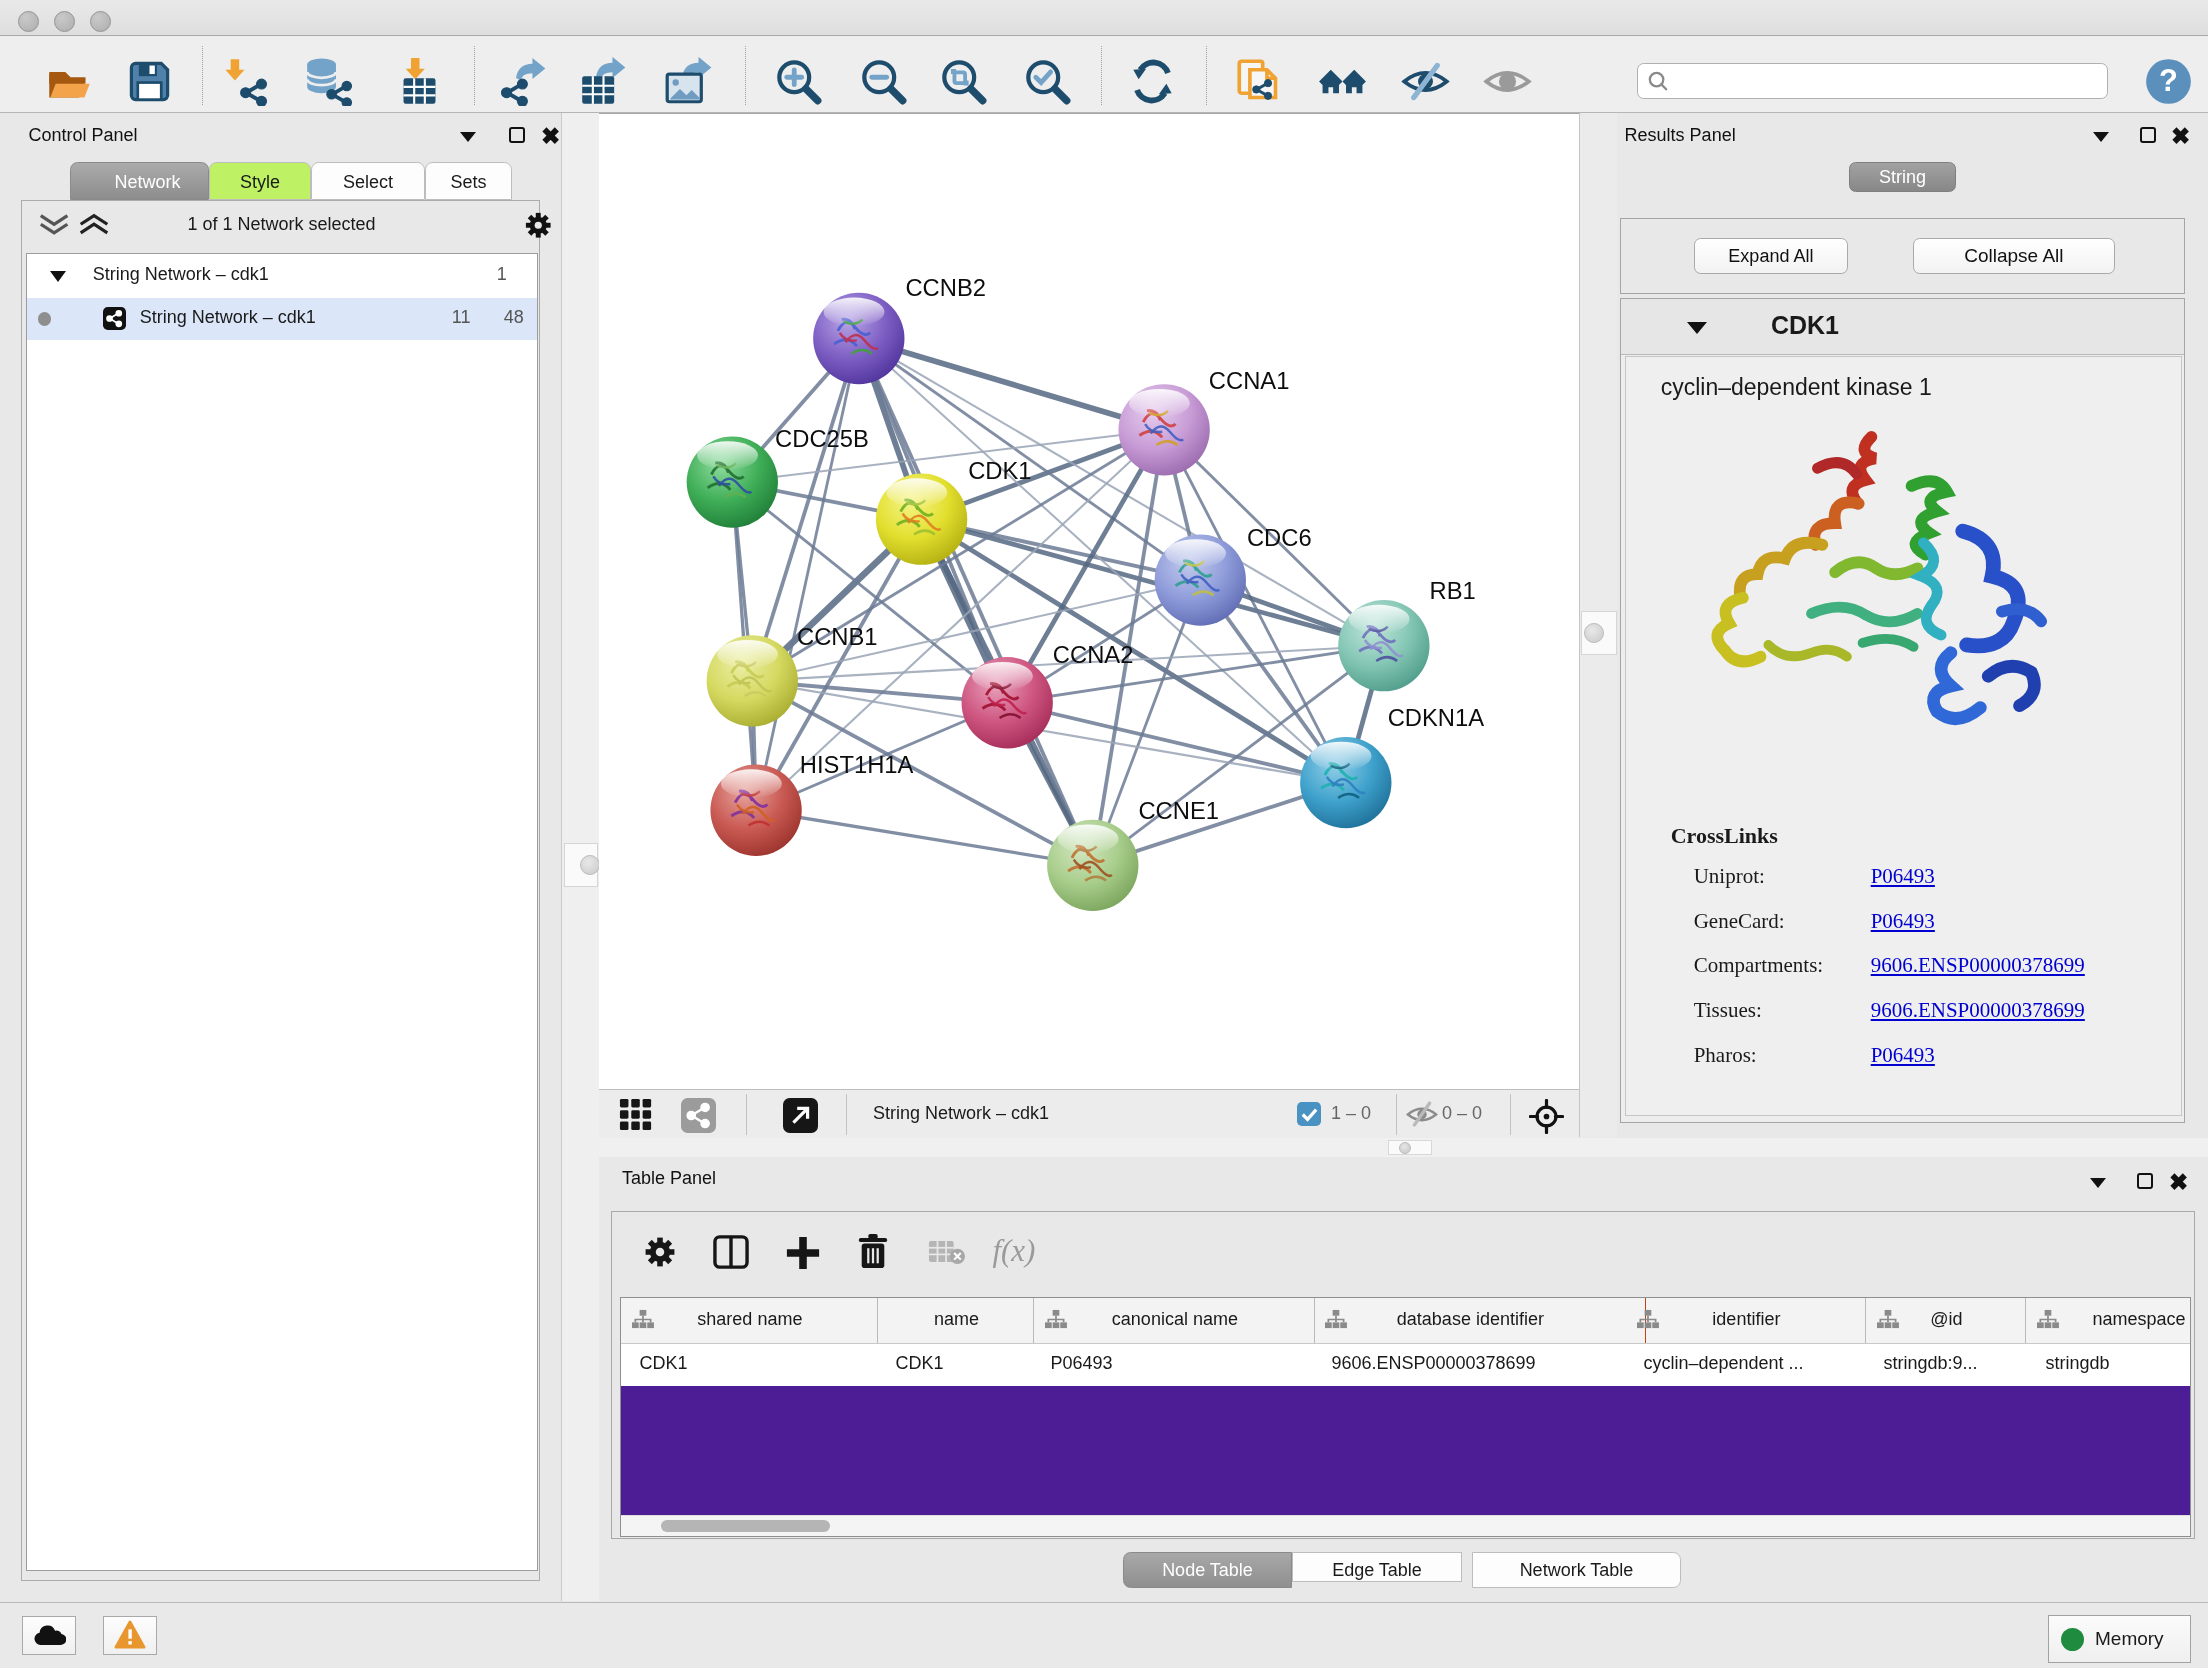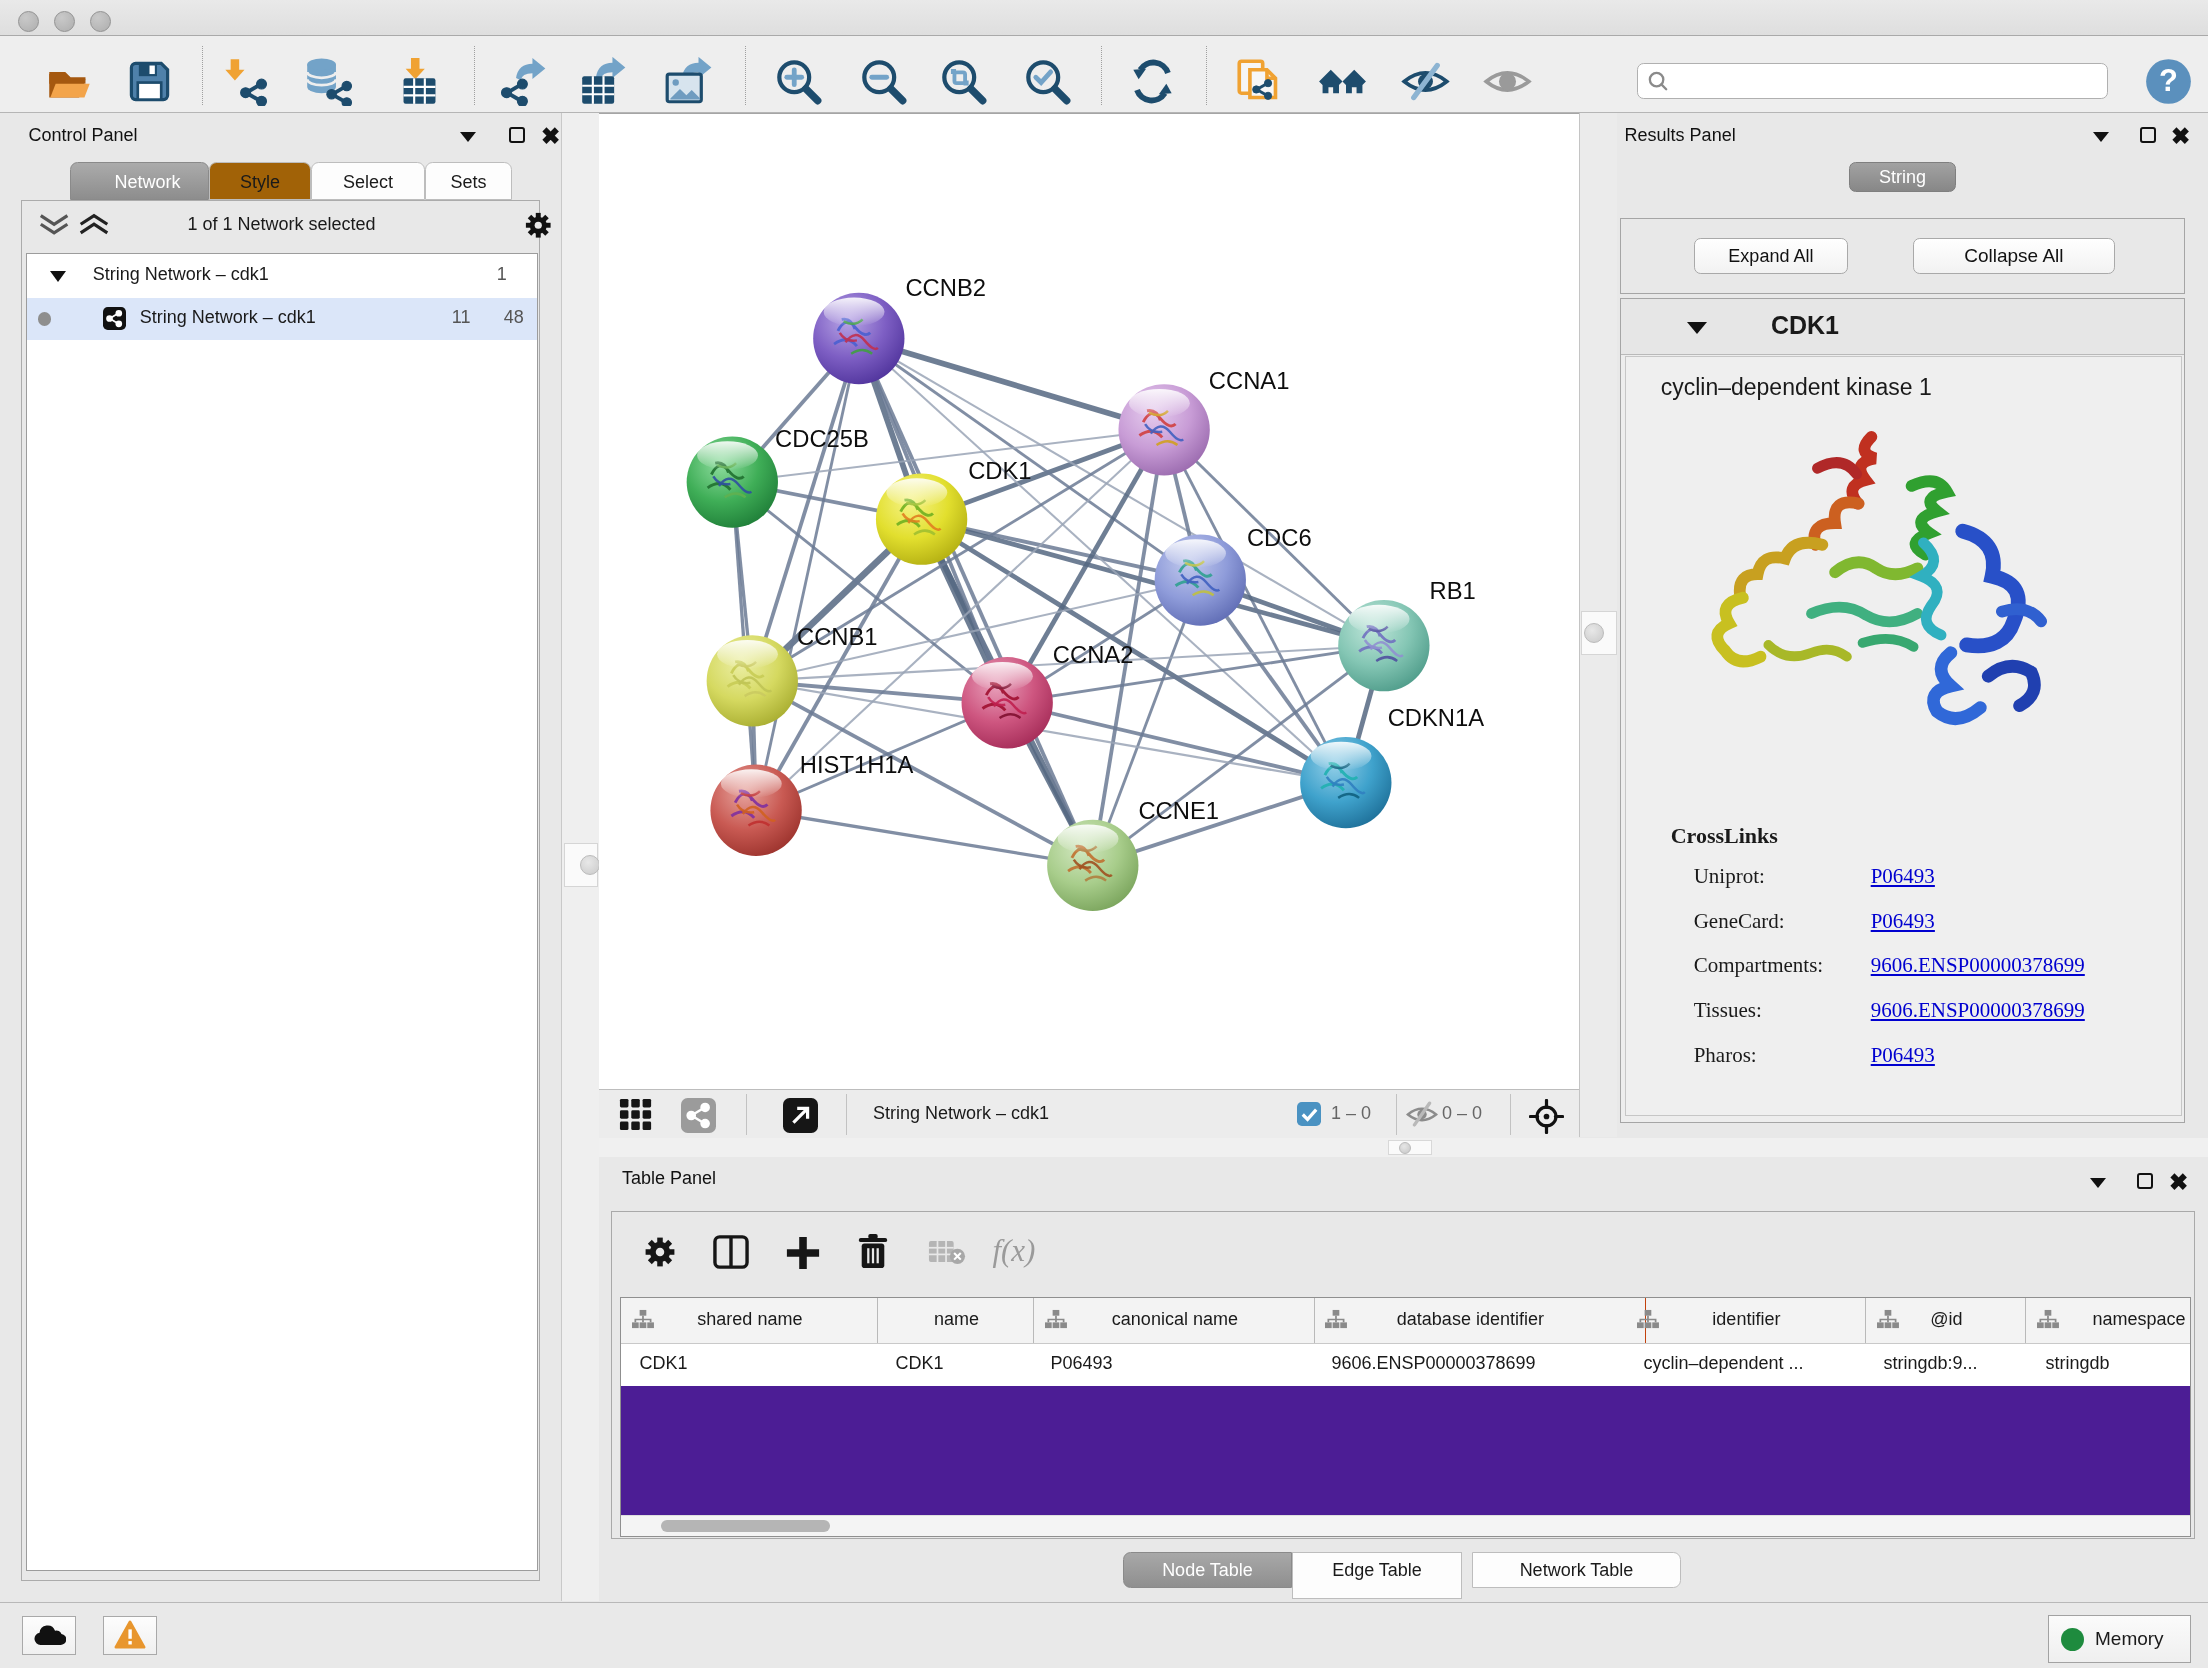--- a/index.html
+++ b/index.html
@@ -208,21 +208,21 @@
   </div>
 </div>
 
 <div class="abs" style="left:0; top:113px; width:561px; height:1488px; background:#e8e8e8;">
   <div class="ptitle" style="left:28.5px; top:12.4px;">Control Panel</div>
   <div class="phdr-caret" style="left:460px; top:19px;"></div>
   <div class="phdr-sq" style="left:509px; top:14.3px;"></div>
   <div class="phdr-x" style="left:541px; top:12.4px;">✖</div>
 
   <div class="abs" style="left:70px; top:49px; width:139px; height:38px; background:linear-gradient(#ababab,#8d8d8d); border:1px solid #8a8a8a; border-radius:7.6px 7.6px 0 0; color:#fff; text-align:center; font-size:18px; line-height:38px;padding-left:16px;">Network</div>
-  <div class="abs" style="left:209px; top:49px; width:102px; height:38px; background:#a16207; border:1px solid #bdbdbd; border-radius:7.6px 7.6px 0 0; text-align:center; font-size:18px; line-height:38px;">Style</div>
+  <div class="abs" style="left:209px; top:49px; width:102px; height:38px; background:#bef264; border:1px solid #bdbdbd; border-radius:7.6px 7.6px 0 0; text-align:center; font-size:18px; line-height:38px;">Style</div>
   <div class="abs" style="left:311px; top:49px; width:114px; height:38px; background:#fdfdfd; border:1px solid #bdbdbd; border-radius:7.6px 7.6px 0 0; text-align:center; font-size:18px; line-height:38px;">Select</div>
   <div class="abs" style="left:425px; top:49px; width:87px; height:38px; background:#fdfdfd; border:1px solid #bdbdbd; border-radius:7.6px 7.6px 0 0; text-align:center; font-size:18px; line-height:38px;">Sets</div>
 
   <div class="abs" style="left:21px; top:87px; width:519px; height:1381px; background:#e8e8e8; border:1px solid #ababab;">
 
     <svg class="abs" style="left:15px; top:8.6px;" width="76" height="28.5" viewBox="0 0 80 30">
       <path d="M4 6 l14 9 14-9 M4 15 l14 9 14-9" fill="none" stroke="#555" stroke-width="3.4"></path>
       <path d="M46 24 l14-9 14 9 M46 15 l14-9 14 9" fill="none" stroke="#222" stroke-width="3.4"></path>
     </svg>
     <div class="abs" style="left:0; top:13.3px; width:519px; text-align:center; font-size:18px;">1 of 1 Network selected</div>
@@ -756,21 +756,21 @@
           <div style="position:absolute;left:1424px;top:8.6px;font-size:18px;">stringdb</div>
         </div>
 
       <div class="abs" style="left:0; top:217px; width:1569px; height:21px; background:#f4f4f4; border-top:1px solid #ddd;">
         <div style="position:absolute; left:40px; top:3.8px; width:169px; height:12.4px; background:#b5b5b5; border-radius:6.7px;"></div>
       </div>
     </div>
   </div>
 
   <div class="abs" style="left:524px; top:395px; width:169px; height:36px; background:linear-gradient(#a8a8a8,#8f8f8f); border:1px solid #8a8a8a; border-radius:7.6px 0 0 7.6px; color:#fff; font-size:18px; text-align:center; line-height:35px;">Node Table</div>
-  <div class="abs" style="left:693px; top:395px; width:170px; height:47px; background:#fdfdfd; border:1px solid #bdbdbd; font-size:18px; text-align:center; line-height:35px;">Edge Table</div>
+  <div class="abs" style="left:693px; top:395px; width:170px; height:30px; background:#fdfdfd; border:1px solid #bdbdbd; font-size:18px; text-align:center; line-height:35px;">Edge Table</div>
   <div class="abs" style="left:873px; top:395px; width:209px; height:36px; background:#fdfdfd; border:1px solid #bdbdbd; border-radius:0 7.6px 7.6px 0; font-size:18px; text-align:center; line-height:35px;">Network Table</div>
 </div>
 
 <div class="abs" style="left:0; top:1602px; width:2208px; height:67px; background:#e9e9e9; border-top:1px solid #b8b8b8;">
   <div class="abs" style="left:22px; top:13.3px; width:54px; height:39px; background:linear-gradient(#fdfdfd,#f0f0f0); border:1.9px solid #a9a9a9;">
     <svg style="position:absolute;left:8.6px;top:6.7px;" width="34" height="23" viewBox="0 0 36 24">
       <path d="M9 22 a6.5 6.5 0 0 1 -1-12.9 a8.5 8.5 0 0 1 16.4-2.2 a5.5 5.5 0 0 1 6.8 3.4 a5.9 5.9 0 0 1 -1.6 11.7z" fill="#111"></path>
     </svg>
   </div>
   <div class="abs" style="left:103px; top:13.3px; width:54px; height:39px; background:linear-gradient(#fdfdfd,#f0f0f0); border:1.9px solid #a9a9a9;">

